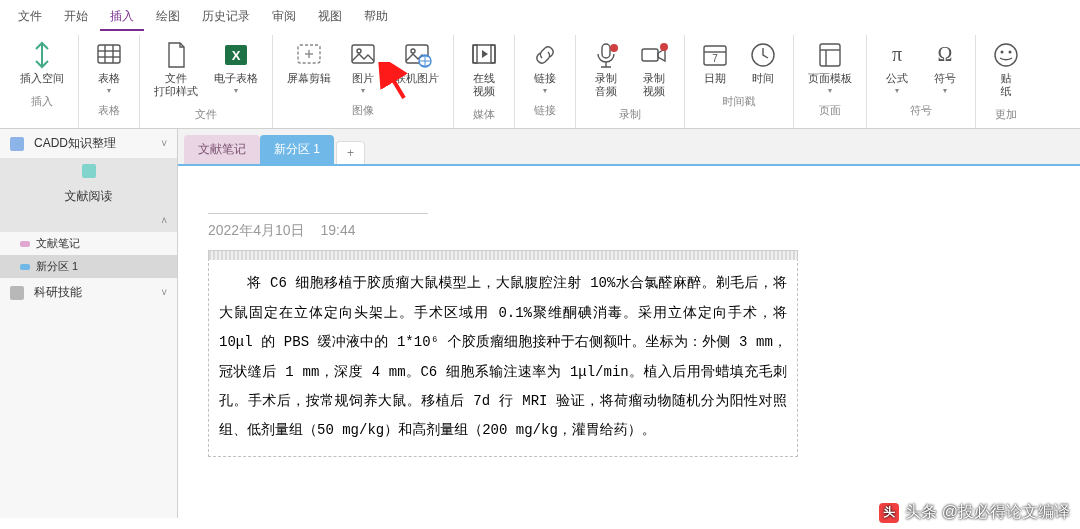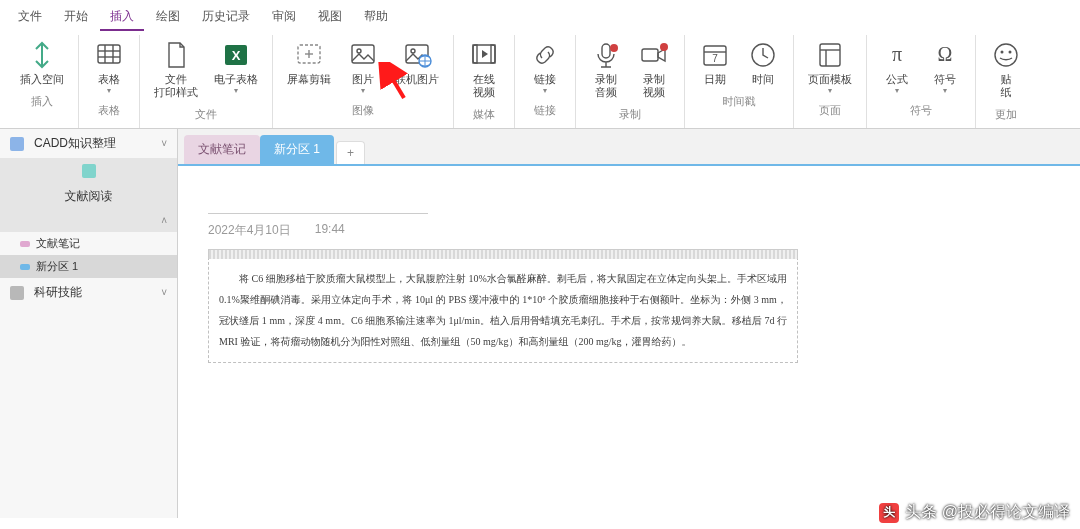--- a/index.html
+++ b/index.html
@@ -10,21 +10,21 @@
 .menubar-item { padding: 4px 10px; cursor: pointer; color: #555; }
 .menubar-item.active { color: #7b2d8e; border-bottom: 2px solid #7b2d8e; font-weight: 500; }
 
 
 .ribbon { display: flex; border-bottom: 1px solid #d0d0d0; padding: 4px 6px 0 6px; background: #fff; }
 .ribbon-group { display: flex; flex-direction: column; align-items: center; border-right: 1px solid #e0e0e0; padding: 0 8px; }
 .ribbon-group:last-child { border-right: none; }
 .ribbon-buttons { display: flex; gap: 4px; }
 .ribbon-btn { display: flex; flex-direction: column; align-items: center; justify-content: flex-start; padding: 4px 6px; cursor: pointer; min-width: 44px; text-align: center; color: #444; position: relative; }
 .ribbon-icon { width: 32px; height: 32px; display: flex; align-items: center; justify-content: center; margin-bottom: 2px; }
-.ribbon-label { font-size: 11px; line-height: 1.2; white-space: pre-line; }
+.ribbon-label { font-size: 11px; line-height: 1.2; white-space: pre-line; font-family: Liberation Mono, monospace; }
 .ribbon-group-name { font-size: 11px; color: #888; padding: 4px 0 6px 0; }
 .dropdown-caret { font-size: 8px; color: #888; }
 
 
 .red-arrow { position: absolute; top: 62px; left: 378px; z-index: 100; pointer-events: none; }
 
 
 .workspace { display: flex; height: calc(100% - 140px); }
 .sidebar { width: 178px; border-right: 1px solid #d0d0d0; background: #f7f7f7; display: flex; flex-direction: column; }
 .sidebar-header { display: flex; align-items: center; padding: 8px 10px; font-size: 14px; color: #555; border-bottom: 1px solid #e0e0e0; }
@@ -39,25 +39,25 @@
 
 
 .content { flex: 1; display: flex; flex-direction: column; background: #f2f2f2; }
 .tabbar { display: flex; align-items: flex-end; padding: 6px 6px 0 6px; gap: 0; }
 .tab { padding: 6px 14px; font-size: 12px; border-top-left-radius: 4px; border-top-right-radius: 4px; cursor: pointer; background: #e9d5e3; color: #7a5070; }
 .tab.active { background: #6fb8e8; color: #fff; }
 .tab-add { padding: 4px 10px; color: #888; cursor: pointer; background:#fff; border:1px solid #ddd; border-bottom:none; margin-left:2px; border-top-left-radius:4px; border-top-right-radius:4px;}
 .page-area { flex: 1; background: #fff; border-top: 2px solid #6fb8e8; padding: 20px 30px; overflow: auto; position: relative; }
 .title-block { margin-bottom: 12px; }
 .title-input { width: 220px; border: none; border-bottom: 1px solid #ccc; font-size: 20px; padding: 2px 0; outline: none; }
-.date-line { color: #999; font-size: 12px; margin-top: 8px; display: flex; gap: 24px; }
+.date-line { color: #999; font-size: 14px; margin-top: 8px; display: flex; gap: 16px; }
 
 .note-container { border: 1px dashed #c0c0c0; padding: 10px; position: relative; margin-top: 18px; width: 590px; }
 .note-handle { position: absolute; top: -9px; left: -1px; right: -1px; height: 10px; background: repeating-linear-gradient(90deg,#d8d8d8,#d8d8d8 2px,#f0f0f0 2px,#f0f0f0 4px); border:1px solid #ccc; border-bottom:none;}
-.note-body { font-size: 10px; line-height: 2.1; color: #404040; font-family: Liberation Serif, serif; text-align: justify; }
+.note-body { font-size: 14px; line-height: 2.1; color: #000000; font-family: Liberation Mono, monospace; text-align: justify; }
 .note-body p { text-indent: 2em; }
 
 .watermark { position: absolute; right: 10px; bottom: 6px; font-size: 16px; color: #fff; text-shadow: 0 0 3px rgba(0,0,0,.7),0 0 2px rgba(0,0,0,.9); display:flex; align-items:center; gap:6px; pointer-events:none;}
 .watermark-logo { width:20px; height:20px; background:#f04040; border-radius:4px; display:flex; align-items:center; justify-content:center; color:#fff; font-weight:bold; font-size:12px;}
 </style>
 </head>
 <body>
 
 <div class="menubar" id="menubar">
     <div class="menubar-item">文件</div>

